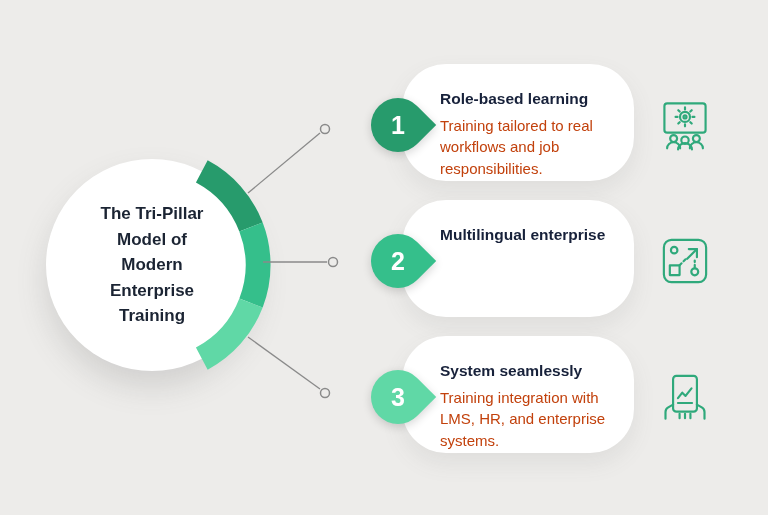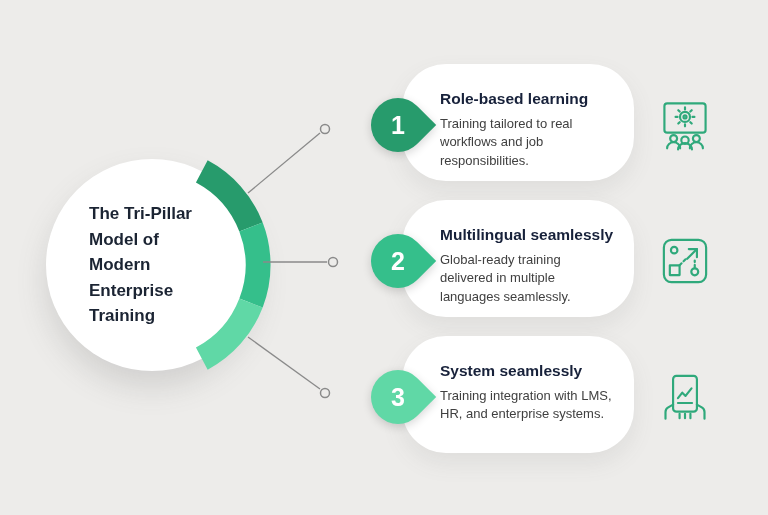--- a/index.html
+++ b/index.html
@@ -6,38 +6,38 @@
   html,body { background:#EDECEA; }
   body { font-family:"Liberation Sans","DejaVu Sans",sans-serif; }
 
   .canvas { position:relative; width:768px; height:515px; background:#EDECEA; overflow:hidden; }
 
   
   .circle { position:absolute; left:46px; top:159px; width:212px; height:212px;
             border-radius:50%; background:#FFFFFF;
             box-shadow:0 16px 30px rgba(90,90,90,.18);
             display:flex; align-items:center; justify-content:center; z-index:1; }
-  .circle-title { width:126px; font-size:17px; font-weight:700;
+  .circle-title { width:126px; text-align:center; font-size:17px; font-weight:700;
                   color:#1B2433; line-height:1.5; white-space:pre-line; }
 
   
   .decor { position:absolute; left:0; top:0; z-index:2; pointer-events:none; }
 
   
   .pillar { position:absolute; left:0; width:100%; height:122px; z-index:3; }
   .pillar.p1 { top:64px; }
   .pillar.p2 { top:200px; }
   .pillar.p3 { top:336px; }
 
   .card { position:absolute; left:402px; top:0; width:232px; height:117px;
           background:#FFFFFF; border-radius:44px;
           box-shadow:0 10px 22px rgba(100,100,100,.10);
           padding:26px 18px 0 38px; }
   .card-title { font-size:15.5px; font-weight:700; color:#17213A; margin-bottom:7px; }
-  .card-desc  { font-size:13px; color:#404040; line-height:1.42; width:176px; }
+  .card-desc  { font-size:15px; color:#c2410c; line-height:1.42; width:176px; }
 
   .badge { position:absolute; left:371px; top:34px; width:54px; height:54px;
            border-radius:50% 0 50% 50%; transform:rotate(45deg);
            box-shadow:2px 2px 10px rgba(0,0,0,.16); }
   .badge-num { display:flex; width:100%; height:100%; align-items:center; justify-content:center;
                transform:rotate(-45deg); color:#FFFFFF; font-size:25px; font-weight:700; }
 
   .icon-box { position:absolute; left:659px; top:35px; width:52px; height:52px; }
   .icon-box svg { display:block; width:52px; height:52px; }
 </style>
@@ -91,22 +91,21 @@
           <path d="M28.5 45.5 a6 5.6 0 0 1 12 0"></path>
           <circle cx="24" cy="38" r="3.4"></circle>
           <path d="M17.6 46.5 a6.4 5.8 0 0 1 12.8 0"></path>
         </g>
       </svg>
     </div>
   </section>
 
   <section class="pillar p2">
     <div class="card">
-      <h3 class="card-title">Multilingual seamlessly</h3>
-      <p class="card-desc">Global-ready training delivered in multiple languages seamlessly.</p>
+      <h3 class="card-title">Multilingual enterprise</h3>
     </div>
     <div class="badge" style="background: rgb(53, 191, 139);">
       <span class="badge-num">2</span>
     </div>
     <div class="icon-box">
       <svg viewBox="0 0 48 48">
         <g fill="none" stroke-width="2" stroke-linecap="round" stroke-linejoin="round" stroke="#2FA97B">
           <rect x="4.5" y="4.5" width="39" height="39" rx="7"></rect>
           <rect x="10" y="28" width="9" height="9"></rect>
           <circle cx="33" cy="34" r="3.2"></circle>

